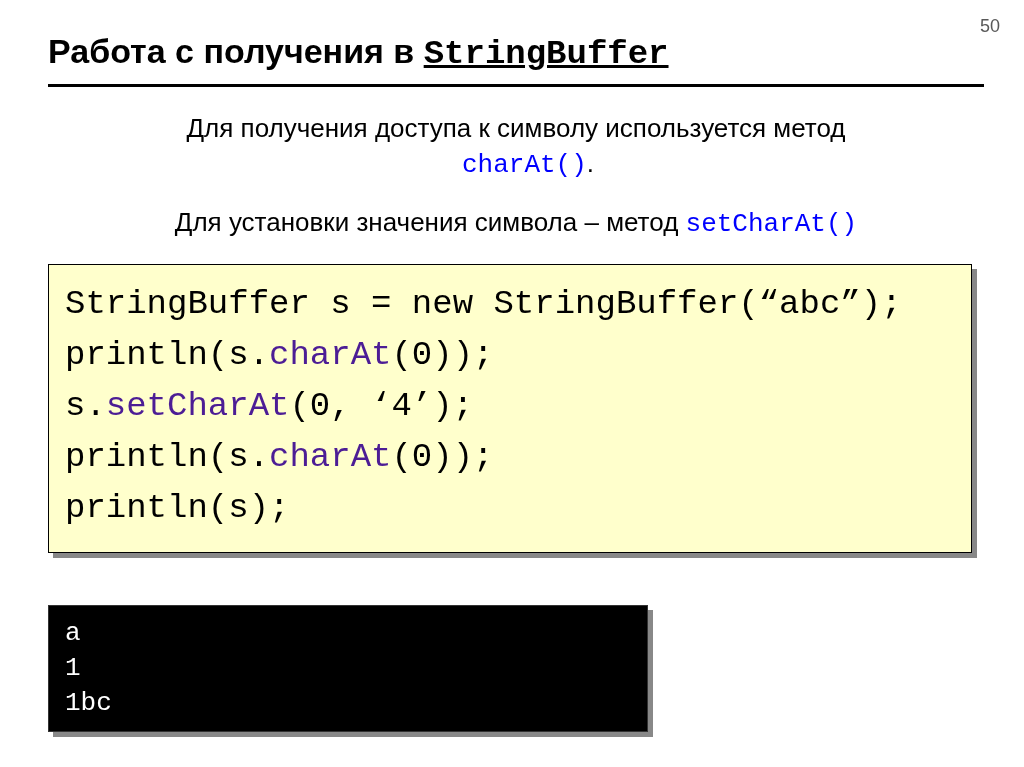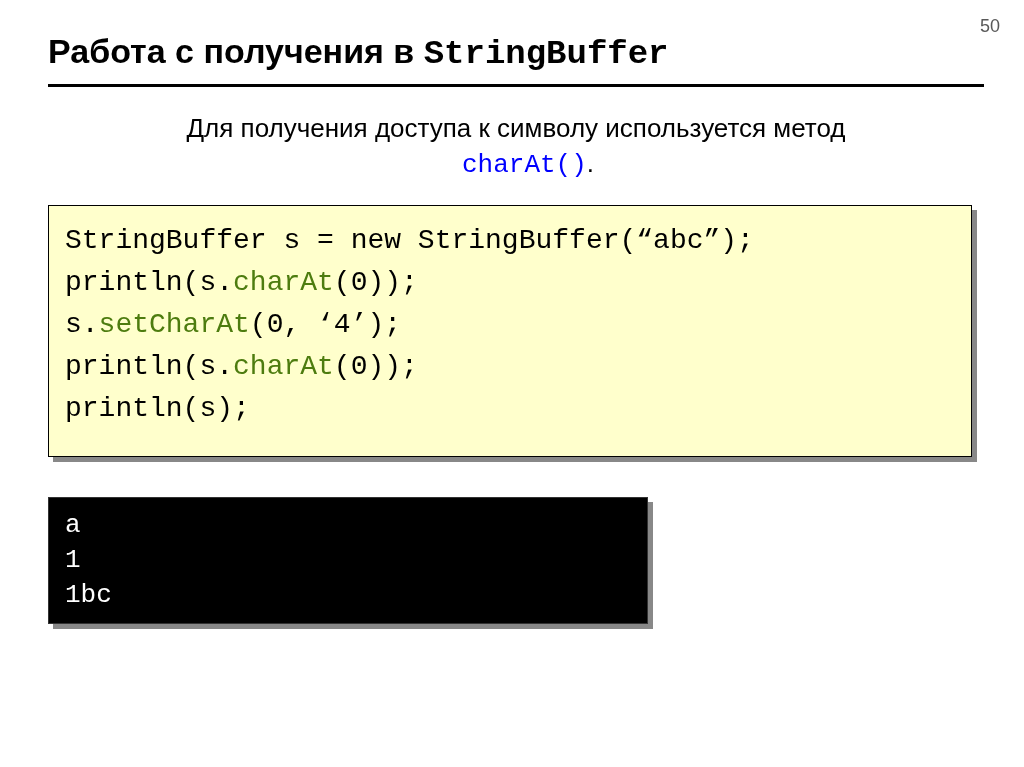--- a/index.html
+++ b/index.html
@@ -27,20 +27,21 @@
   }
   h1.title {
     font-size: 34px;
     font-weight: bold;
     margin: 10px 0 8px 0;
     line-height: 1.25;
   }
   h1.title .mono {
     font-family: "Courier New", Courier, monospace;
     font-weight: bold;
+    text-decoration: underline;
   }
   hr.rule {
     border: none;
     border-top: 3px solid #000;
     margin: 4px 0 24px 0;
   }
   p.para {
     font-size: 26px;
     line-height: 1.35;
     margin: 0 0 22px 0;
@@ -52,27 +53,27 @@
   }
   .mono-blue {
     font-family: "Courier New", Courier, monospace;
     color: #0000ff;
     font-weight: normal;
   }
   .codebox {
     background: #ffffcc;
     border: 1px solid #000;
     box-shadow: 5px 5px 0 #888888;
-    padding: 14px 16px 26px 16px;
+    padding: 14px 16px 18px 16px;
     font-family: "Courier New", Courier, monospace;
-    font-size: 28px;
+    font-size: 34px;
     line-height: 1.5;
-    margin: 0 12px 40px 0;
+    margin: 0 12px 52px 0;
   }
-  .codebox .blue { color: #4d7c0f; }
+  .codebox .blue { color: #4c1d95; }
   .output {
     background: #000000;
     color: #ffffff;
     border: 1px solid #333;
     box-shadow: 5px 5px 0 #888888;
     font-family: "Courier New", Courier, monospace;
     font-size: 26px;
     line-height: 1.35;
     padding: 10px 16px 10px 16px;
     width: 600px;
@@ -90,20 +91,23 @@
     <span>Работа с получения в </span><span class="mono">StringBuffer</span>
   </h1>
 
   <hr class="rule">
 
   <p class="para">
     <span>Для получения доступа к символу используется метод</span><br>
     <span class="indent-code"><span class="mono-blue">charAt()</span><span>.</span></span>
   </p>
 
+  <p class="para">
+    <span>Для установки значения символа – метод </span><span class="mono-blue">setCharAt()</span>
+  </p>
 
   <div class="codebox">
     <div><span>StringBuffer s = new StringBuffer(“abc”);</span></div>
     <div><span>println(s.</span><span class="blue">charAt</span><span>(0));</span></div>
     <div><span>s.</span><span class="blue">setCharAt</span><span>(0, ‘4’);</span></div>
     <div><span>println(s.</span><span class="blue">charAt</span><span>(0));</span></div>
     <div><span>println(s);</span></div>
   </div>
 
   <div class="output">

